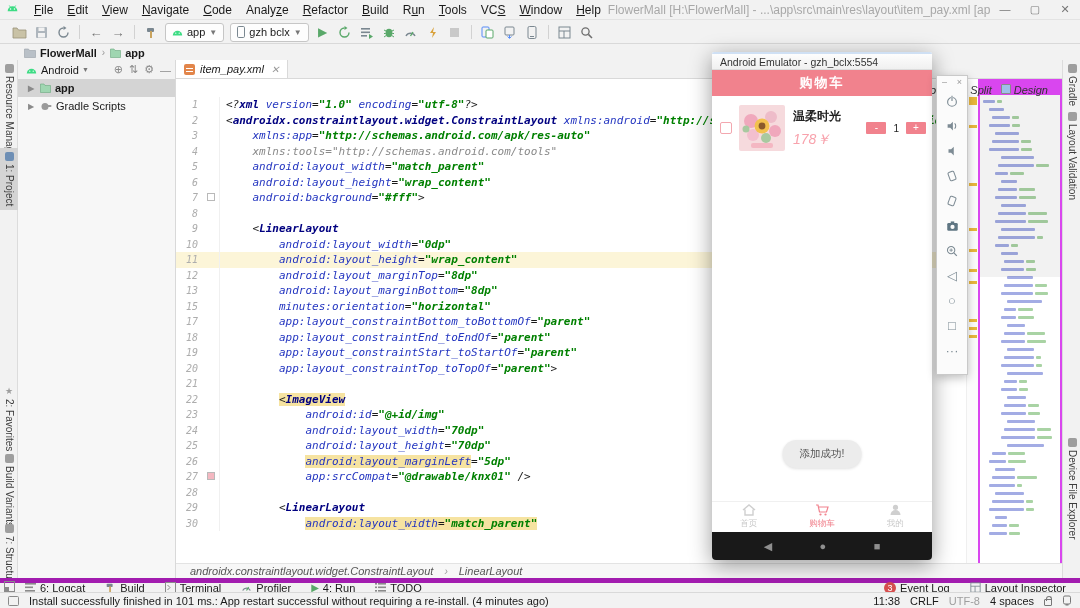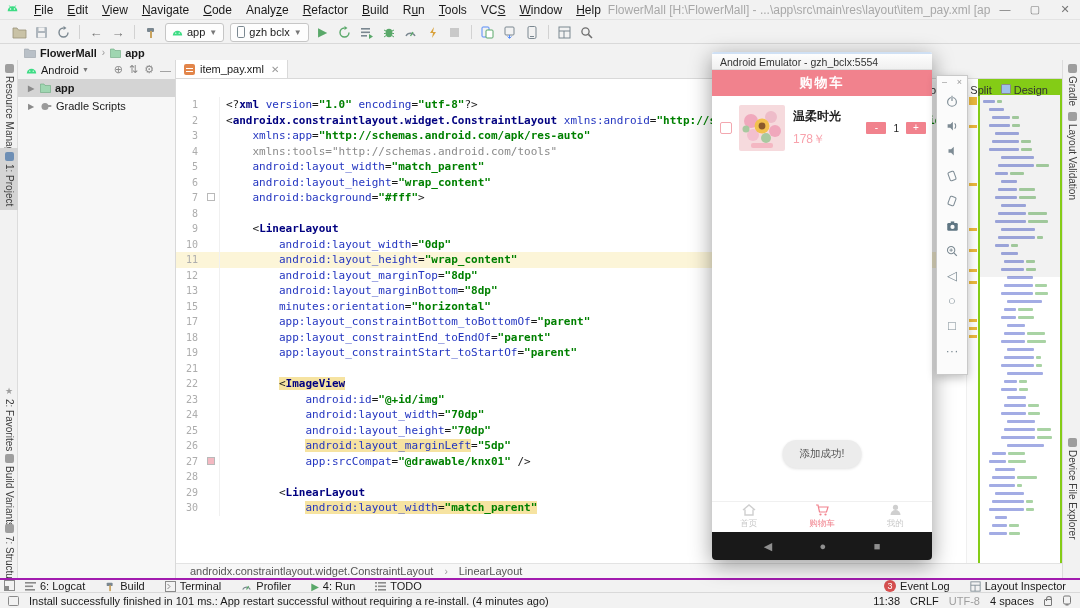--- a/index.html
+++ b/index.html
@@ -48,21 +48,21 @@
   .project{position:absolute;left:18px;top:60px;width:158px;bottom:30px;background:#f7f7f7;
            border-right:1px solid #d9d9d9;}
   .proj-head{height:19px;display:flex;align-items:center;padding:0 4px 0 8px;font-size:11px;background:#f2f2f2;}
   .proj-head .ttl{margin:0 3px 0 4px;}
   .ph-icons{margin-left:auto;display:flex;gap:6px;color:#8a8a8a;font-size:11px;align-items:center;}
   .tree-row{height:18px;display:flex;align-items:center;font-size:11px;gap:4px;padding-left:8px;}
   .tree-row.sel{background:#d4d4d4;font-weight:bold;}
   .tw{color:#8a8a8a;font-size:8px;width:10px;text-align:center;}
 
   
-  .editor{position:absolute;left:176px;top:60px;right:18px;bottom:30px;background:#84cc16;}
+  .editor{position:absolute;left:176px;top:60px;right:18px;bottom:30px;background:#d946ef;font-style:italic;}
   .tabbar{height:19px;background:#f2f2f2;border-bottom:1px solid #d9d9d9;display:flex;}
   .tab{display:flex;align-items:center;gap:5px;background:#fff;border-right:1px solid #d9d9d9;
        padding:0 8px;font-size:11px;}
   .tab .close{color:#9a9a9a;font-size:10px;margin-left:2px;}
   .xmlfile{width:11px;height:11px;border-radius:2px;background:#e2854a;position:relative;flex:none;}
   .xmlfile:after{content:"";position:absolute;left:2px;top:4px;right:2px;height:1.5px;background:#fff;box-shadow:0 3px 0 #fff;}
   .modes{position:absolute;top:24px;right:14px;display:flex;align-items:center;gap:9px;font-size:11px;color:#333;z-index:5;}
   .modes .mico{width:10px;height:10px;border:1px solid #8a8a8a;border-radius:1px;display:inline-block;margin-right:3px;}
   .modes .mico.split{background:linear-gradient(90deg,#fff 48%,#8a8a8a 48%);}
   .modes .mico.design{background:#9fc0ea;}
@@ -87,21 +87,21 @@
   .mmshade{position:absolute;left:0;right:0;top:0;height:182px;background:rgba(0,0,0,0.05);}
   .mmrow{height:8px;display:flex;gap:2px;align-items:center;}
   .mb{height:3px;border-radius:1px;display:inline-block;}
   .mb.b{background:#a3ace4;}
   .mb.g{background:#a9d3a4;}
 
   .crumbs{position:absolute;left:0;right:0;bottom:0;height:15px;background:#f7f7f7;border-top:1px solid #e3e3e3;
           display:flex;align-items:center;padding-left:14px;font-size:11px;color:#555;gap:6px;}
 
   
-  .bottombar{position:absolute;left:0;right:0;bottom:16px;height:14px;background:#f2f2f2;border-top:2px solid #a21caf;
+  .bottombar{position:absolute;left:0;right:0;bottom:16px;height:14px;background:#f2f2f2;border-top:5px solid #a21caf;
              display:flex;align-items:center;font-size:11px;color:#1a1a1a;}
   .bb-item{display:flex;align-items:center;gap:4px;margin:0 10px;}
   .statusbar{position:absolute;left:0;right:0;bottom:0;height:16px;background:#f2f2f2;border-top:1px solid #d9d9d9;
              display:flex;align-items:center;font-size:11px;padding:0 8px;gap:10px;}
   .sb-msg{flex:1;white-space:nowrap;overflow:hidden;}
   .badge{display:inline-flex;width:12px;height:12px;border-radius:50%;background:#d64f4f;color:#fff;
          font-size:9px;align-items:center;justify-content:center;}
   .grey{color:#9e9e9e;}
   .lock{width:8px;height:7px;border:1px solid #777;border-radius:1px;position:relative;display:inline-block;margin-top:3px;}
   .lock:before{content:"";position:absolute;left:1px;top:-4px;width:4px;height:4px;border:1px solid #777;border-bottom:none;border-radius:3px 3px 0 0;}
@@ -112,21 +112,21 @@
   .emu-title{height:18px;background:linear-gradient(#fdfdfd,#f0f0f0);border-bottom:1px solid #dcdcdc;
              border-top:2px solid #cfe0f4;font-size:10.5px;color:#333;display:flex;align-items:center;padding-left:8px;
              border-radius:2px 2px 0 0;}
   .emu-appbar{height:26px;color:#fff;font-size:13px;font-weight:bold;text-align:center;line-height:26px;letter-spacing:2px;}
   .emu-content{position:relative;height:444px;background:#fff;overflow:hidden;}
   .cart-row{position:absolute;left:0;top:6px;right:0;height:52px;display:flex;align-items:center;}
   .chk{width:12px;height:12px;border:1px solid #f3a7af;border-radius:2px;margin:0 7px 0 8px;flex:none;background:#fff;}
   .prod-img{width:46px;height:46px;flex:none;border-radius:2px;overflow:hidden;}
   .prod-meta{margin-left:8px;}
   .prod-name{font-size:12px;font-weight:bold;color:#222;}
-  .prod-price{font-size:12px;margin-top:6px;}
+  .prod-price{font-size:14px;margin-top:6px;font-style:italic;}
   .qty{margin-left:auto;display:flex;align-items:center;margin-right:6px;}
   .qbtn{width:20px;height:12px;color:#fff;font-size:10px;text-align:center;line-height:12px;border-radius:1px;}
   .qval{font-size:10px;margin:0 7px;color:#222;}
   .cart-footer{position:absolute;left:0;right:0;bottom:4px;height:22px;display:flex;align-items:center;padding:0 8px;}
   .total-label{font-size:10px;font-weight:bold;color:#222;}
   .total-val{font-size:11px;margin-left:4px;}
   .checkout{margin-left:auto;width:78px;height:20px;border-radius:10px;color:#fff;font-size:10.5px;
             text-align:center;line-height:20px;letter-spacing:2px;}
   .toast{position:absolute;left:50%;transform:translateX(-50%);top:388px;background:#ececec;color:#555;
          font-size:10.5px;padding:7px 17px;border-radius:15px;z-index:6;white-space:nowrap;box-shadow:0 1px 3px rgba(0,0,0,.12);}
@@ -482,20 +482,25 @@
         </div>
         <div class="cl">
           <span class="ln">18</span>
           <span class="gut"></span>
           <span class="lt"><span class="tok-p">        </span><span class="tok-a">app:layout_constraintEnd_toEndOf</span><span class="tok-p">=</span><span class="tok-v">"parent"</span></span>
         </div>
         <div class="cl">
           <span class="ln">19</span>
           <span class="gut"></span>
           <span class="lt"><span class="tok-p">        </span><span class="tok-a">app:layout_constraintStart_toStartOf</span><span class="tok-p">=</span><span class="tok-v">"parent"</span></span>
+        </div>
+        <div class="cl">
+          <span class="ln">20</span>
+          <span class="gut"></span>
+          <span class="lt"><span class="tok-p">        </span><span class="tok-a">app:layout_constraintTop_toTopOf</span><span class="tok-p">=</span><span class="tok-v">"parent"</span><span class="tok-p">&gt;</span></span>
         </div>
         <div class="cl">
           <span class="ln">21</span>
           <span class="gut"></span>
           <span class="lt">&nbsp;</span>
         </div>
         <div class="cl">
           <span class="ln">22</span>
           <span class="gut"></span>
           <span class="lt"><span class="tok-p">        </span><span class="tok-p hl">&lt;</span><span class="tok-t hl">ImageView</span></span>

